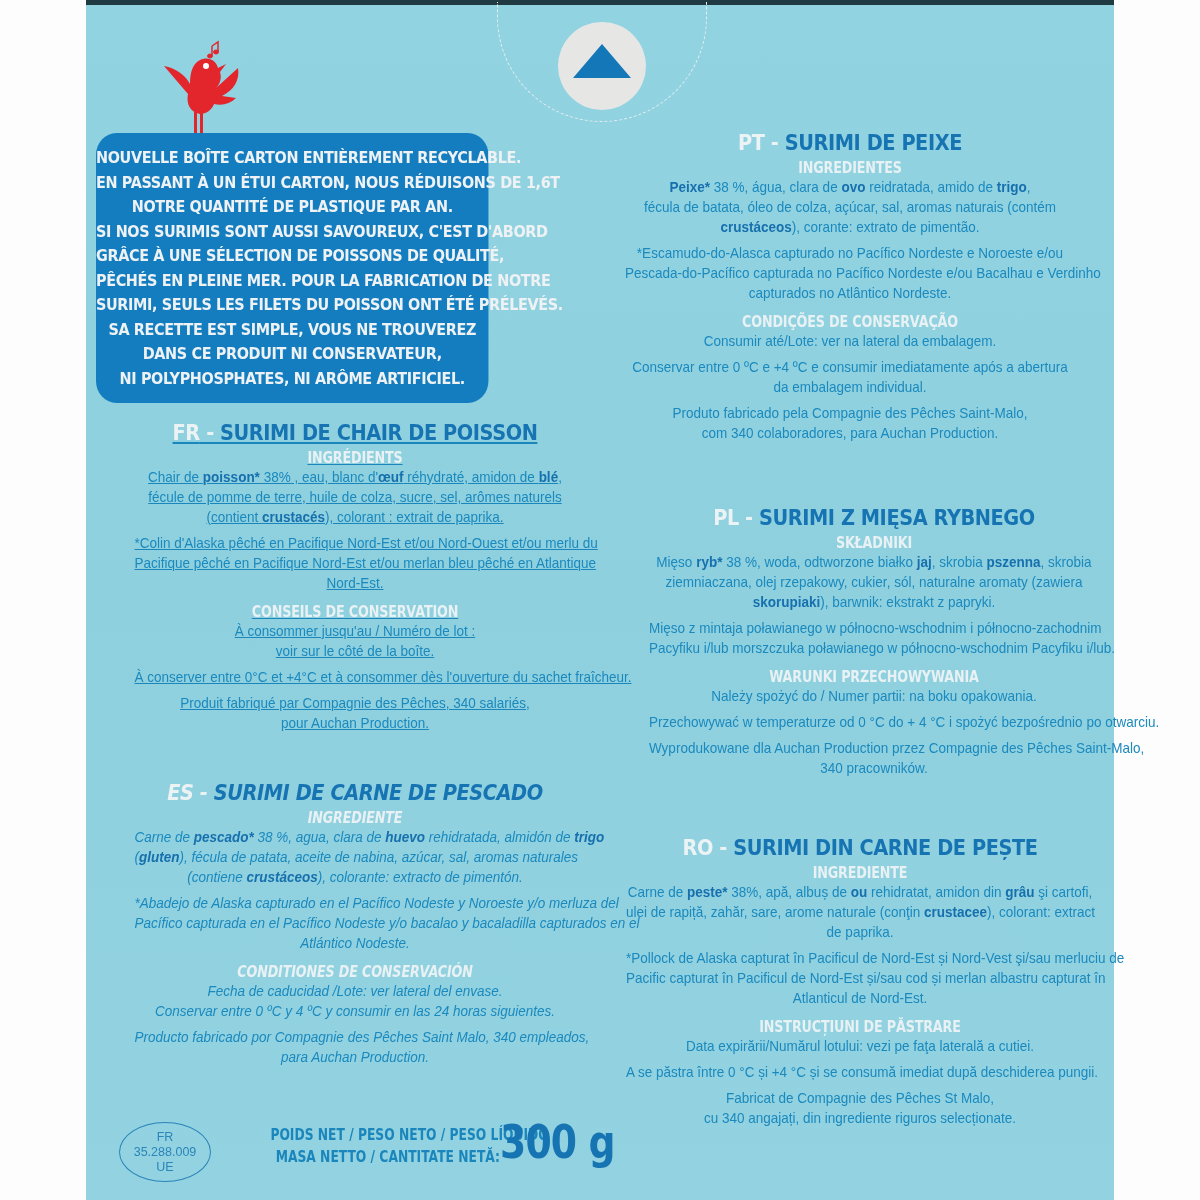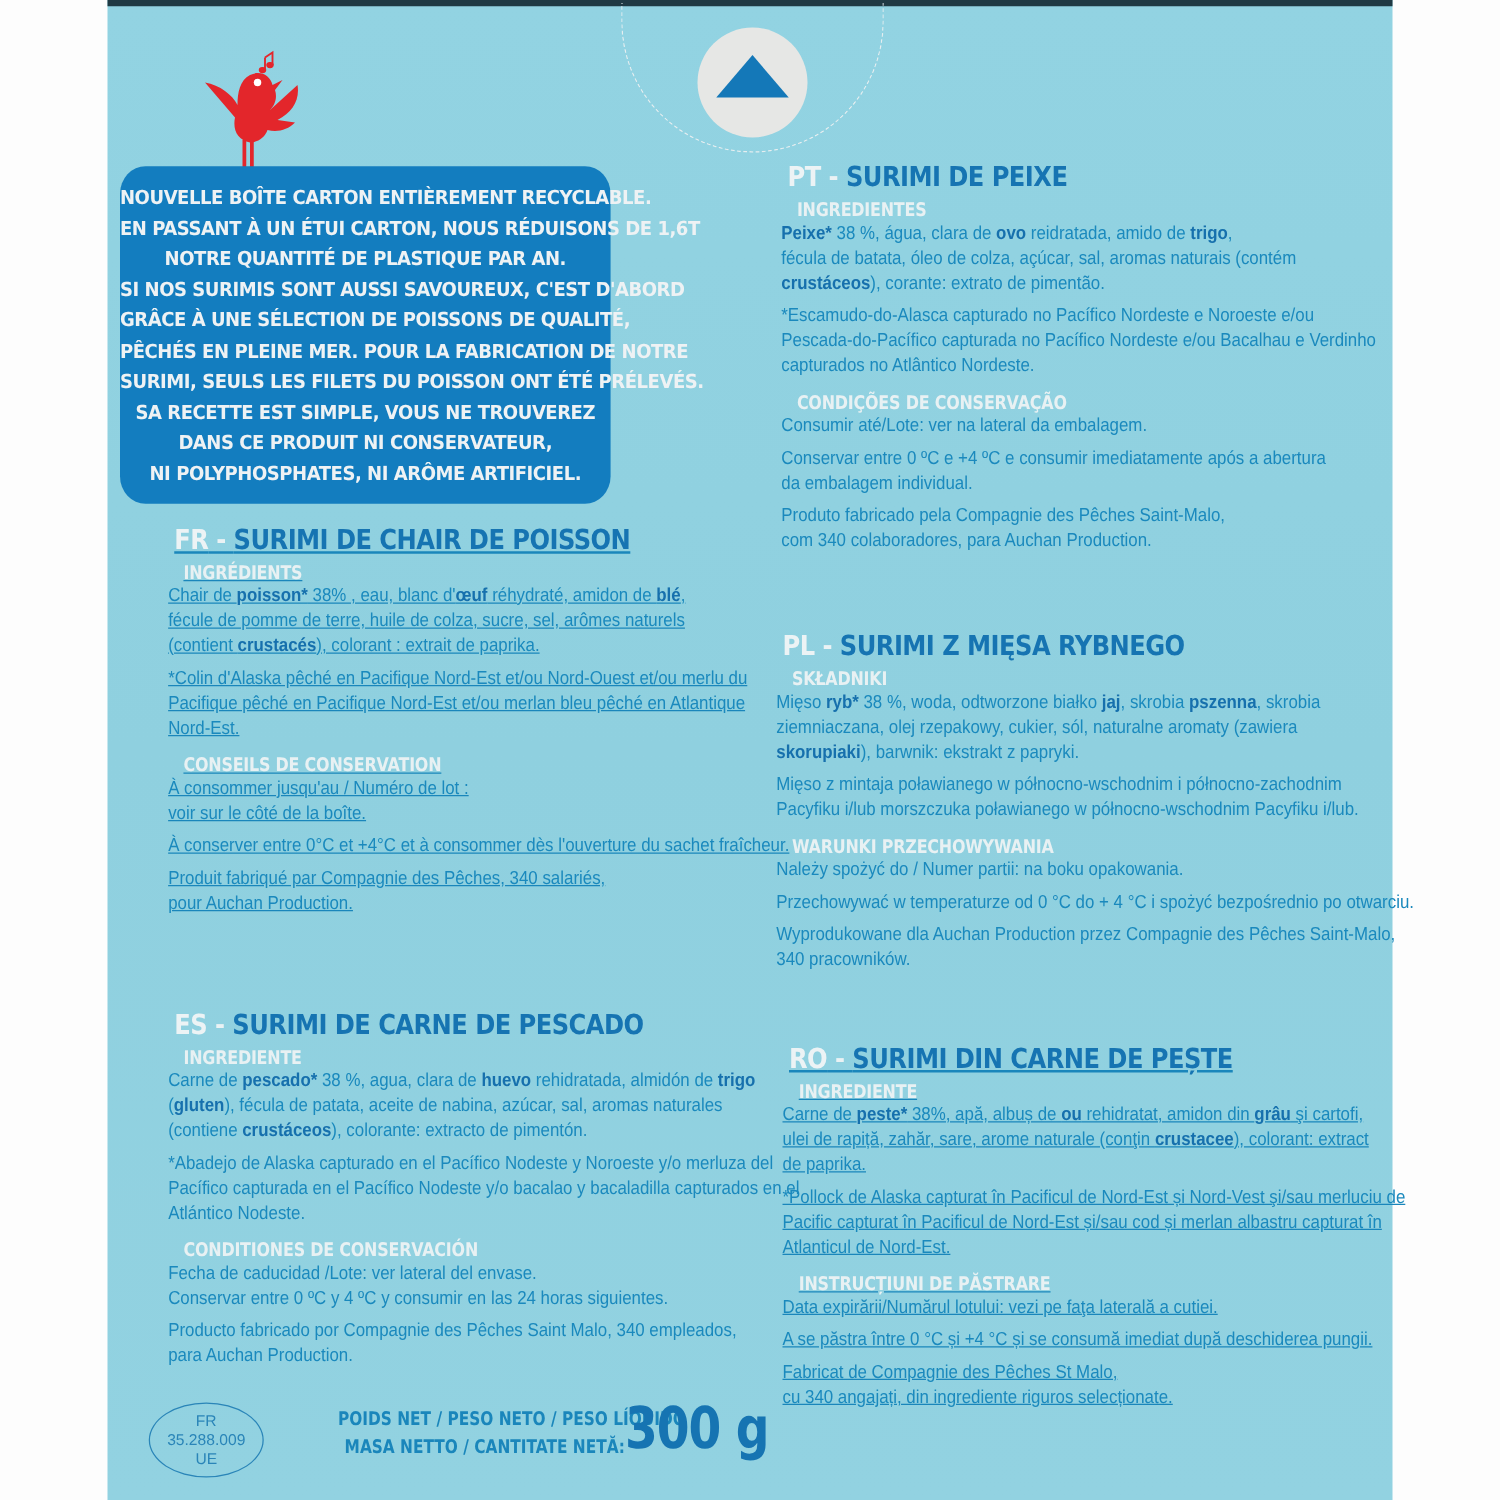--- a/index.html
+++ b/index.html
@@ -36,21 +36,21 @@
     .promo {
       position: absolute; left: 96px; top: 133px; width: 422px; height: 270px;
       background: #137dbf; border-radius: 22px;
       color: #eef2f4; text-align: center;
       font-family: "DejaVu Sans", sans-serif; font-weight: bold;
       font-size: 15.5px; line-height: 24.5px; letter-spacing: -0.4px;
       padding-top: 13px; box-sizing: border-box;
       transform: scaleX(0.93); transform-origin: left top;
     }
     .promo div { white-space: nowrap; }
-    .section { position: absolute; text-align: left; color: #1a86bb; }
+    .section { position: absolute; text-align: center; color: #1a86bb; }
     .section .title {
       font-family: "DejaVu Sans", sans-serif; font-weight: bold;
       font-size: 22px; letter-spacing: -0.5px; white-space: nowrap;
       transform: scaleX(0.88);
     }
     .section .title .code { color: #ecf3f5; }
     .section .title .dash { color: #eaf2f4; }
     .section .title .name { color: #1674b2; }
     .sub {
       color: #e8f1f3; font-weight: bold; font-size: 15px; letter-spacing: -0.2px;
@@ -58,24 +58,24 @@
       transform: scaleX(0.85); margin-top: 4px;
     }
     .txt {
       font-family: "Liberation Sans Narrow", "Liberation Sans", sans-serif;
       font-size: 15px; line-height: 20px; color: #1a89bd;
       transform: scaleX(0.9); white-space: nowrap;
     }
     .txt b { color: #1670ad; }
     .gap { height: 6px; }
     .fr { left: 110px; top: 420px; width: 490px; text-decoration: underline; }
-    .es { left: 110px; top: 808px; width: 490px; }
+    .es { left: 110px; top: 780px; width: 490px; font-style: italic; }
     .pt { left: 600px; top: 130px; width: 500px; }
-    .pl { left: 596px; top: 505px; width: 500px; }
-    .ro { left: 600px; top: 835px; width: 520px; text-decoration: underline; }
+    .pl { left: 624px; top: 505px; width: 500px; }
+    .ro { left: 600px; top: 835px; width: 520px; }
 
     .oval {
       position: absolute; left: 119px; top: 1122px; width: 92px; height: 60px;
       border: 1.5px solid #2a85b8; border-radius: 50%;
       color: #2a85b8; text-align: center; font-size: 12.5px; line-height: 15px;
       box-sizing: border-box; padding-top: 7px;
     }
     .weight-label {
       position: absolute; left: 220px; top: 1124px; width: 280px; text-align: right;
       color: #1a86bb; font-family: "DejaVu Sans", sans-serif; font-weight: bold;

